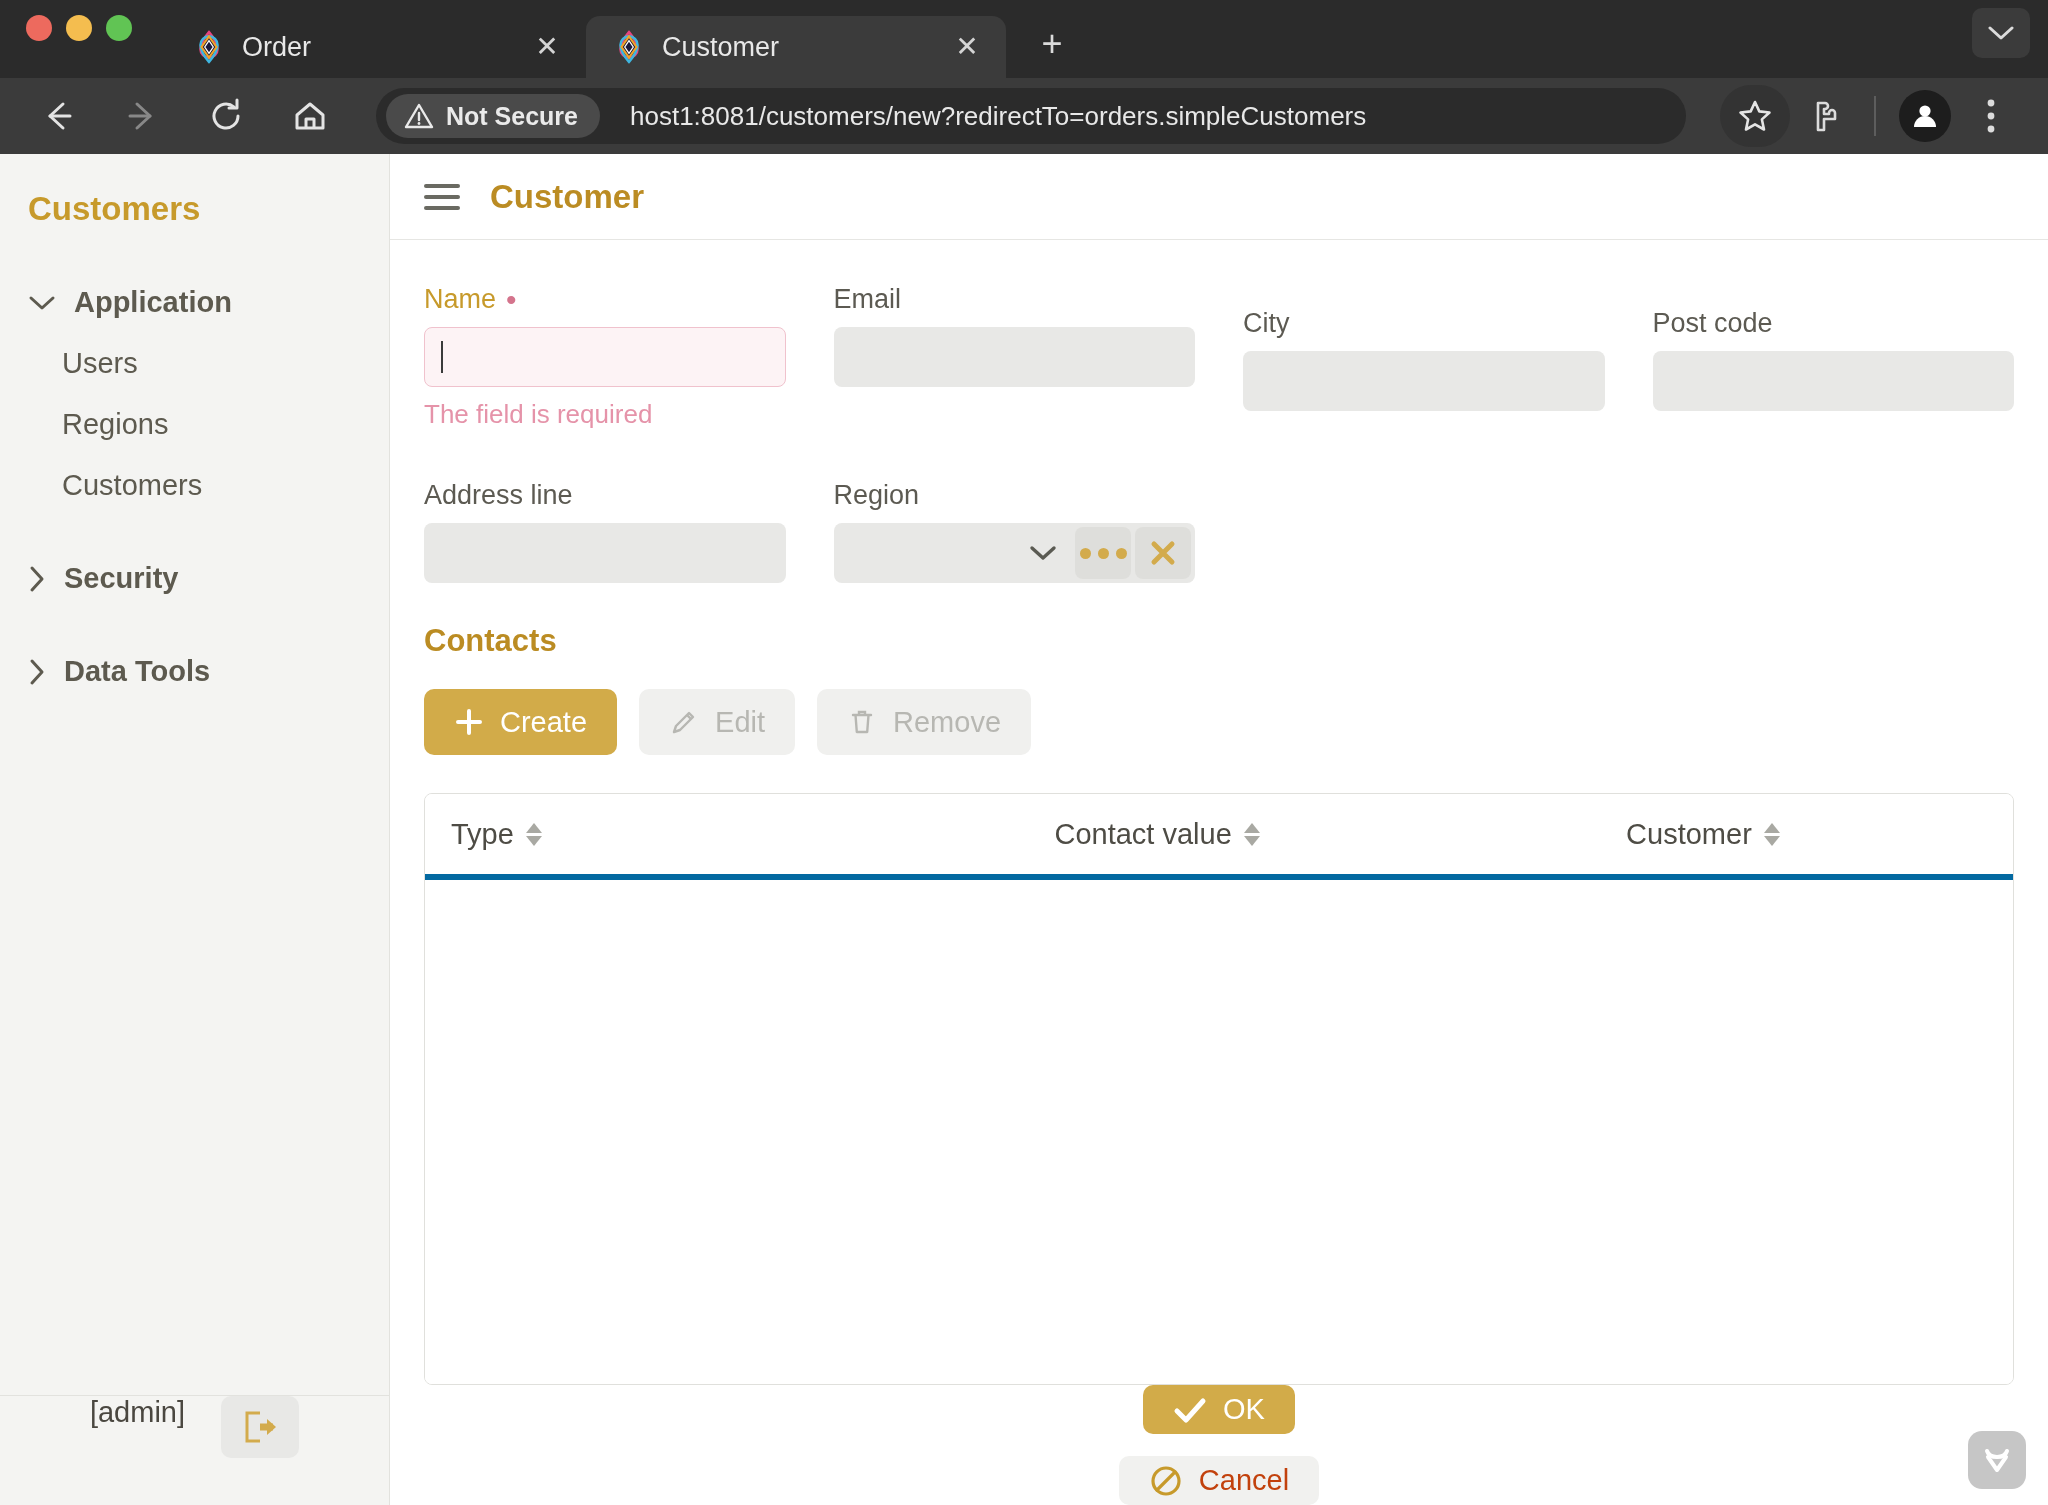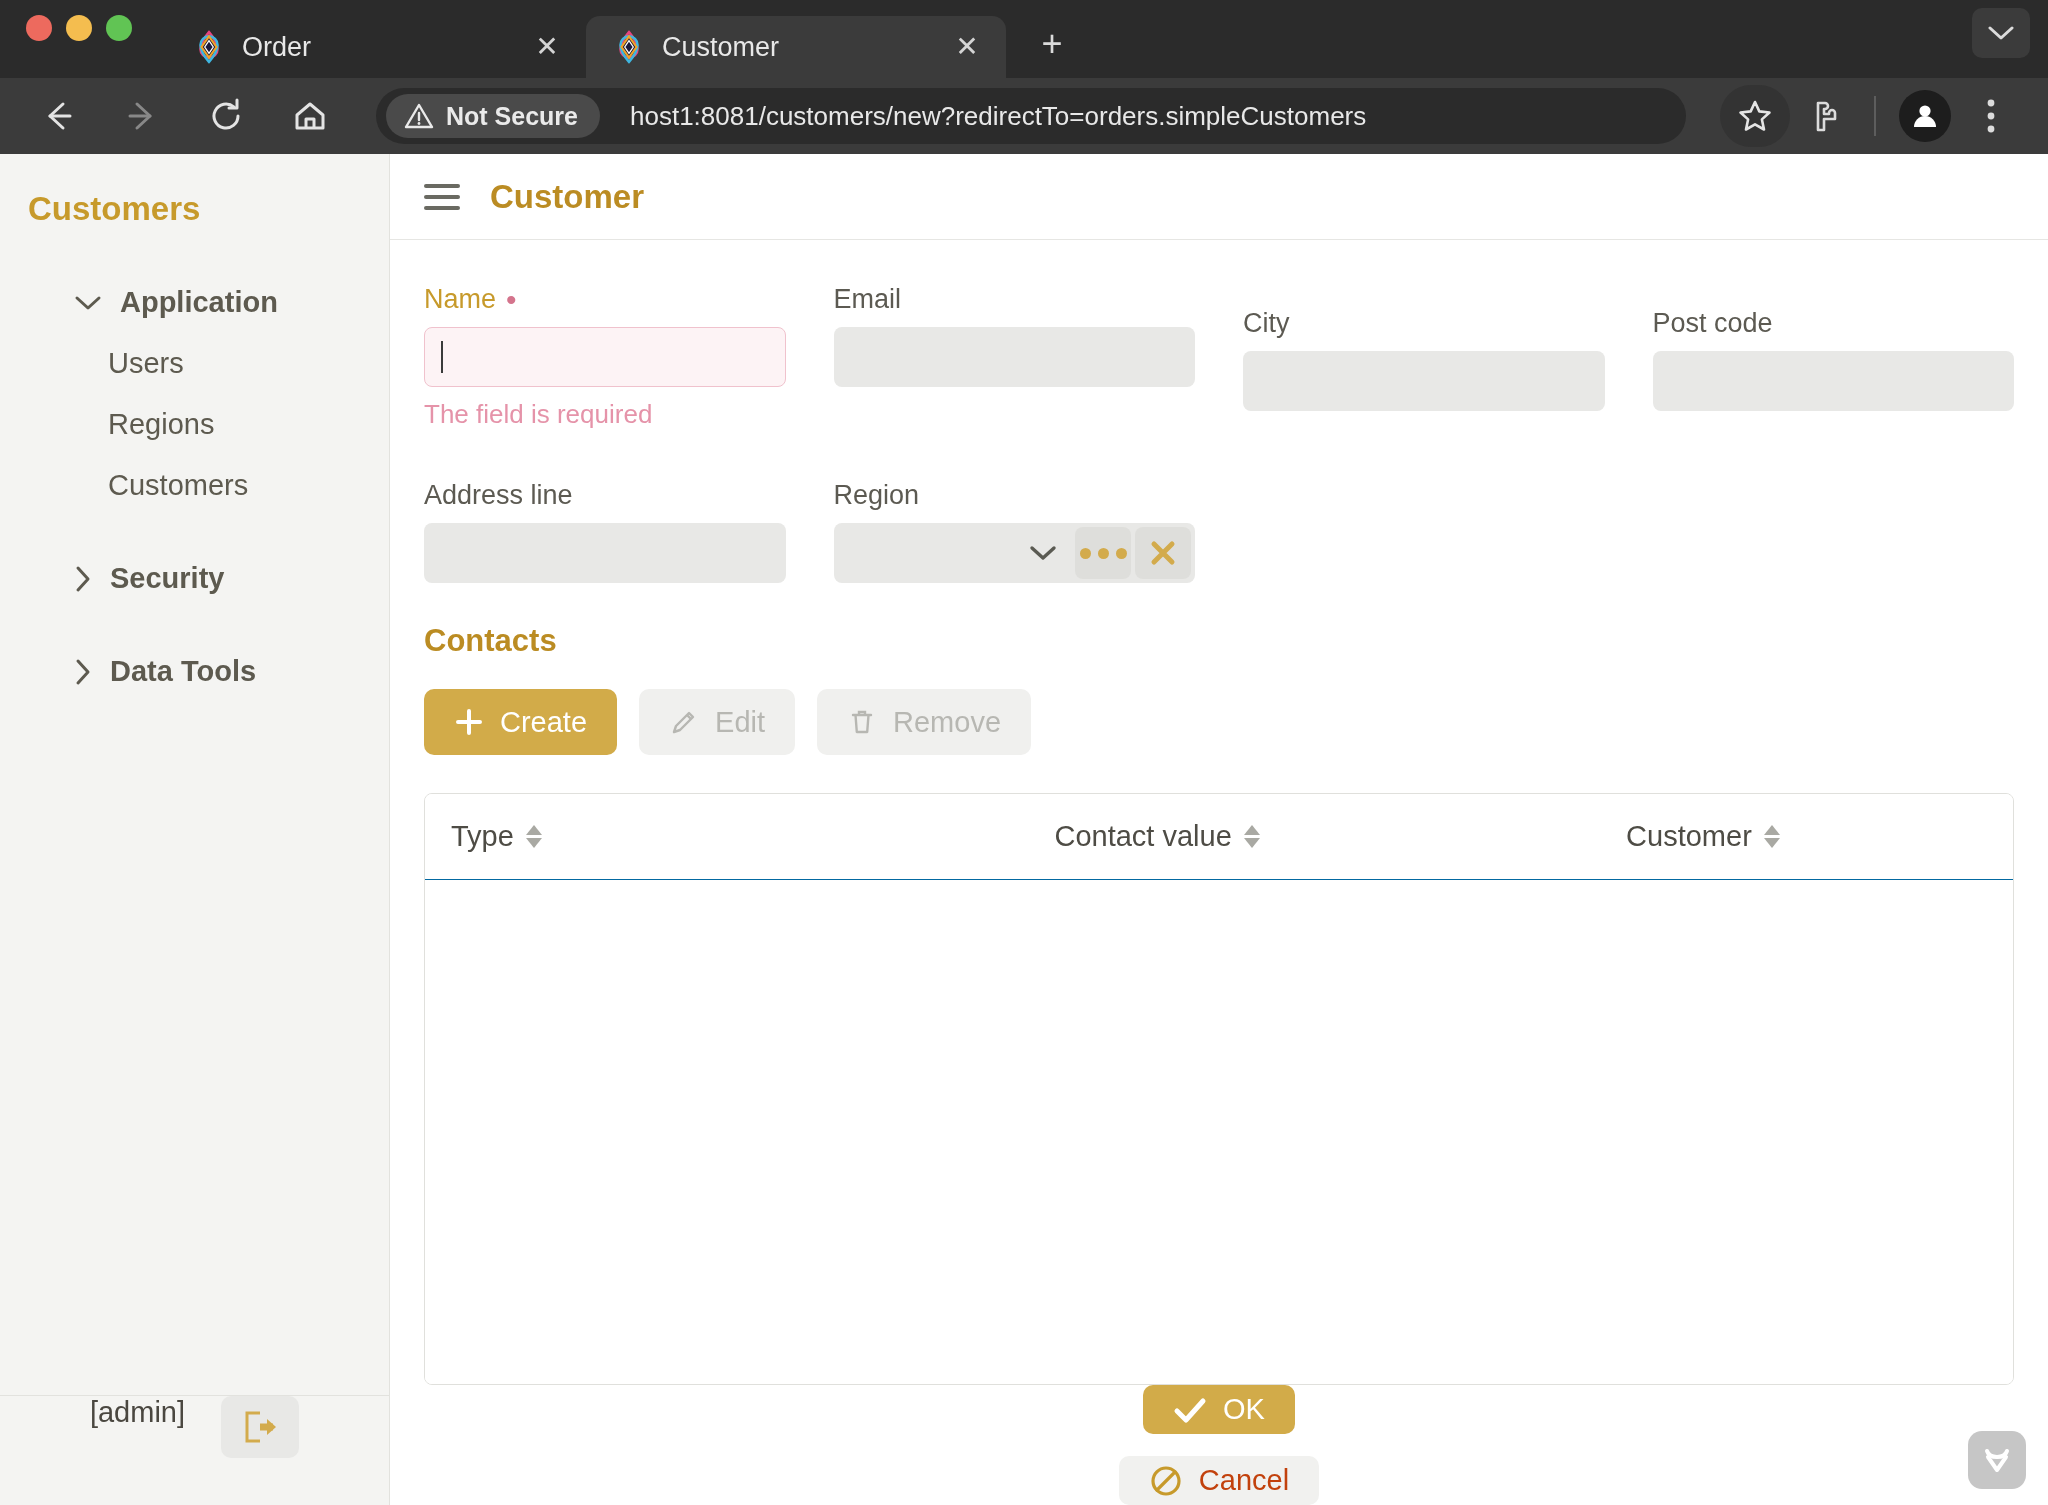--- a/index.html
+++ b/index.html
@@ -112,21 +112,21 @@
     width: 390px; background: #f4f4f2;
     border-right: 1px solid #e2e2de;
     display: flex; flex-direction: column; flex-shrink: 0;
   }
   .sidebar-head {
     padding: 36px 0 0 28px;
   }
   .sidebar-title {
     color: #c79a2b; font-size: 33px; font-weight: bold;
   }
-  .sidebar-nav { flex: 1; padding-top: 44px; padding-left: 46px; }
+  .sidebar-nav { flex: 1; padding-top: 44px; }
   .nav-group {
     display: flex; align-items: center; gap: 18px;
     padding: 14px 28px; cursor: pointer;
   }
   .nav-group-label {
     color: #5d5a4f; font-size: 29px; font-weight: bold;
   }
   .nav-item {
     padding: 14px 28px 14px 62px; cursor: pointer;
   }
@@ -214,21 +214,21 @@
   .btn-primary { background: #d2ab49; color: #ffffff; }
   .btn-disabled { background: #f0f0ee; color: #b7b7b2; cursor: default; }
 
   .table-wrap {
     border: 1px solid #e0e0dc; border-radius: 8px;
     flex: 1; min-height: 0; display: flex; flex-direction: column;
     overflow: hidden;
   }
   .thead {
     height: 86px; display: flex; align-items: center;
-    border-bottom: 1px solid #0369a1; background: #ffffff;
+    border-bottom: 6px solid #0369a1; background: #ffffff;
   }
   .th {
     font-size: 29px; color: #4e4c45;
     display: flex; align-items: center; gap: 12px;
     padding: 0 26px;
   }
   .th.c1 { width: 38%; }
   .th.c2 { width: 36%; }
   .th.c3 { width: 26%; }
   .sorter { display: flex; flex-direction: column; gap: 3px; }

